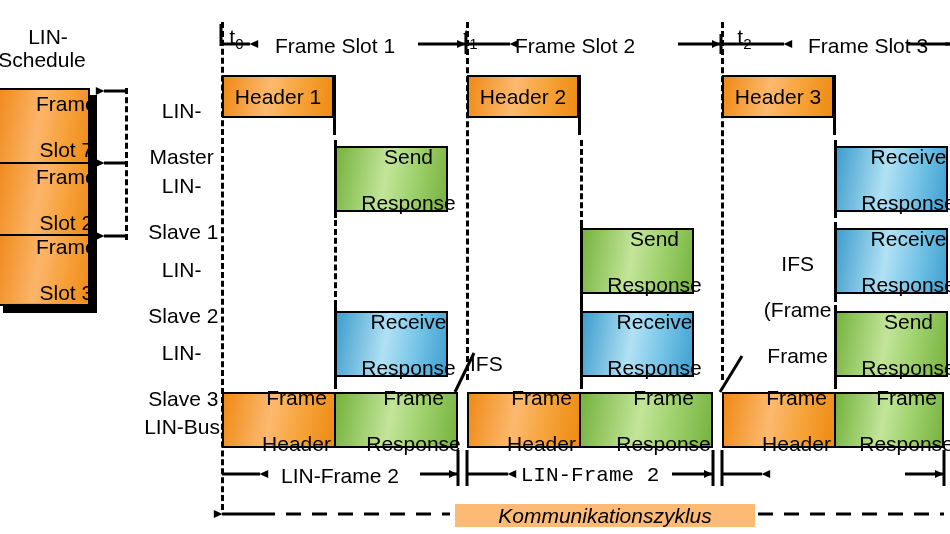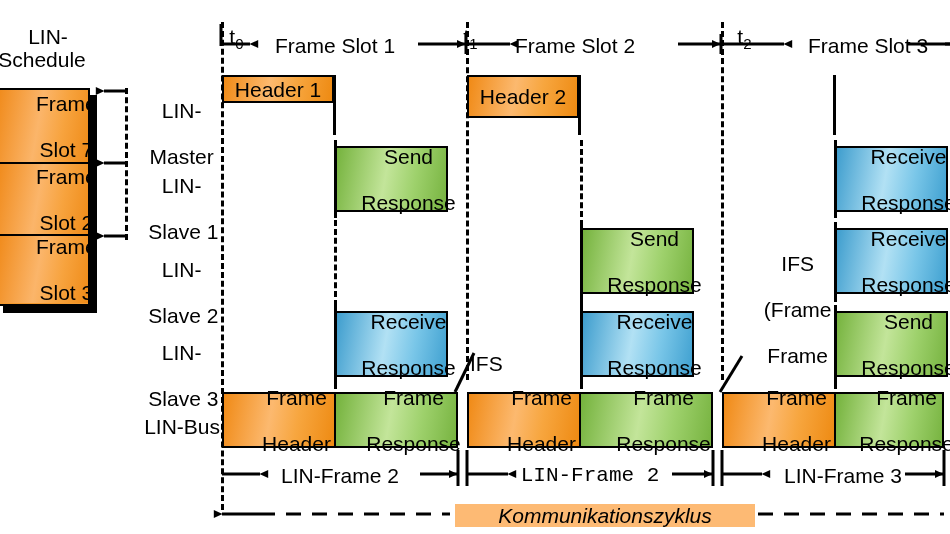--- a/index.html
+++ b/index.html
@@ -118,22 +118,23 @@
   <div class="lbl" style="left:255px;top:34px;width:160px;background:#fff;">Frame Slot 1</div>
   <div class="lbl" style="left:495px;top:34px;width:160px;background:#fff;">Frame Slot 2</div>
   <div class="lbl" style="left:788px;top:34px;width:160px;background:#fff;">Frame Slot 3</div>
 
   <div class="vdash" style="left:221px;top:22px;height:488px;"></div>
   <div class="vdash" style="left:466px;top:22px;height:358px;"></div>
   <div class="vdash" style="left:721px;top:22px;height:358px;"></div>
 
   <div class="vdash" style="left:125px;top:88px;height:152px;"></div>
 
-  <div class="tbox orange" style="left:222px;top:75px;width:112px;height:28px;text-align:right;">Header 1</div>
+  <div class="tbox orange" style="left:222px;top:75px;width:112px;height:43px;text-align:right;">Header 1</div>
   <div class="tbox orange" style="left:467px;top:75px;width:112px;height:43px;">Header 2</div>
+  <div class="tbox orange" style="left:722px;top:75px;width:112px;height:43px;">Header 3</div>
 
   <div class="vstub" style="left:333px;top:75px;height:60px;"></div>
   <div class="vstub" style="left:578px;top:75px;height:60px;"></div>
   <div class="vstub" style="left:833px;top:75px;height:60px;"></div>
 
   <div class="tbox green" style="left:334px;top:146px;width:114px;height:66px;">
     <span>
       <span>Send</span><br>
       <span>Response</span>
     </span>
@@ -229,21 +230,20 @@
   </div>
   <div class="tbox green" style="left:834px;top:392px;width:110px;height:56px;">
     <span>
       <span>Frame</span><br>
       <span>Response</span>
     </span>
   </div>
 
   <div class="lbl" style="left:265px;top:464px;width:150px;background:#fff;">LIN-Frame 2</div>
   <div class="lbl" style="left:515px;top:464px;width:150px;background:#fff;font-family:Liberation Mono, monospace;">LIN-Frame 2</div>
-  <div class="lbl" style="left:768px;top:464px;width:150px;background:#fff;">LIN-Frame 3</div>
 
   <div class="lbl" style="left:455px;top:504px;width:300px;background:#fdba74;font-style:italic;">Kommunikationszyklus</div>
 
   <svg id="overlay" viewBox="0 0 950 534" width="950" height="534" xmlns="http://www.w3.org/2000/svg">
     <defs>
       <marker id="ah" markerWidth="9" markerHeight="9" refX="8" refY="4.5" orient="auto" markerUnits="userSpaceOnUse">
         <path d="M0,0.6 L8.6,4.5 L0,8.4 z" fill="#000"></path>
       </marker>
       <marker id="ahL" markerWidth="9" markerHeight="9" refX="0.4" refY="4.5" orient="auto" markerUnits="userSpaceOnUse">
         <path d="M8.6,0.6 L0,4.5 L8.6,8.4 z" fill="#000"></path>

